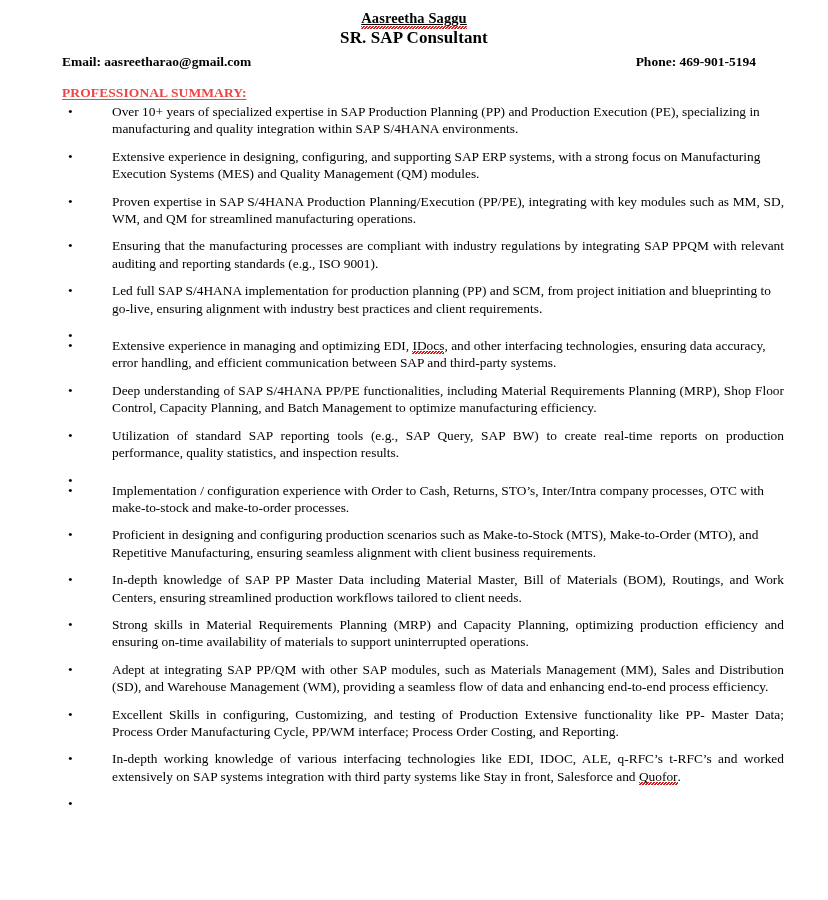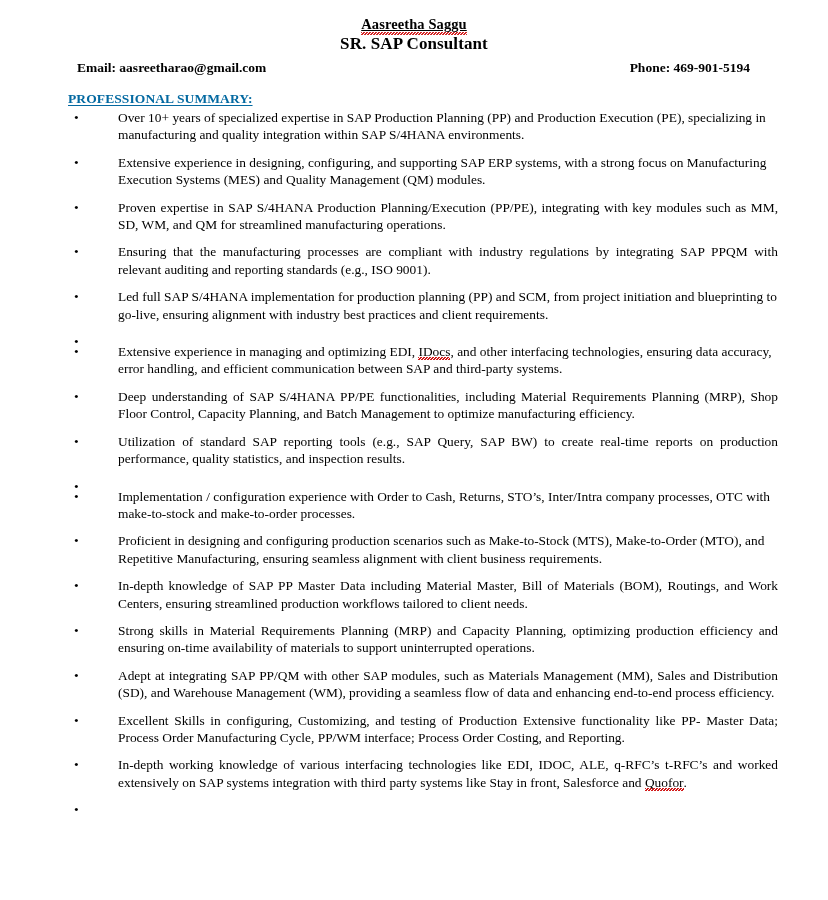--- a/index.html
+++ b/index.html
@@ -15,21 +15,21 @@
     font-family: "Liberation Serif", "DejaVu Serif", serif;
     color: #000000;
     -webkit-font-smoothing: antialiased;
   }
 
   .page {
     position: relative;
     width: 828px;
     height: 900px;
     box-sizing: border-box;
-    padding: 6px;
+    padding: 0;
     overflow: hidden;
   }
 
   
   .doc-header {
     text-align: center;
     padding-top: 9px;
   }
   .cand-name {
     display: inline-block;
@@ -62,21 +62,21 @@
     letter-spacing: 0.1px;
   }
 
   .contact-row {
     position: relative;
     margin-top: 7px;
     height: 18px;
   }
   .contact-email {
     position: absolute;
-    left: 71px;
+    left: 62px;
     top: 0;
     font-size: 13.5px;
     font-weight: bold;
     line-height: 18px;
     white-space: nowrap;
   }
   .contact-phone {
     position: absolute;
     right: 72px;
     top: 0;
@@ -84,21 +84,21 @@
     font-weight: bold;
     line-height: 18px;
     white-space: nowrap;
   }
 
   
   .section-heading {
     margin: 14px 0 0 62px;
     font-size: 13.5px;
     font-weight: bold;
-    color: #0369a1;
+    color: #ef4444;
     text-decoration: underline;
     text-underline-offset: 2px;
     line-height: 16px;
     display: inline-block;
     letter-spacing: 0.1px;
   }
 
   
   .bullets {
     margin: 2px 0 0 0;

